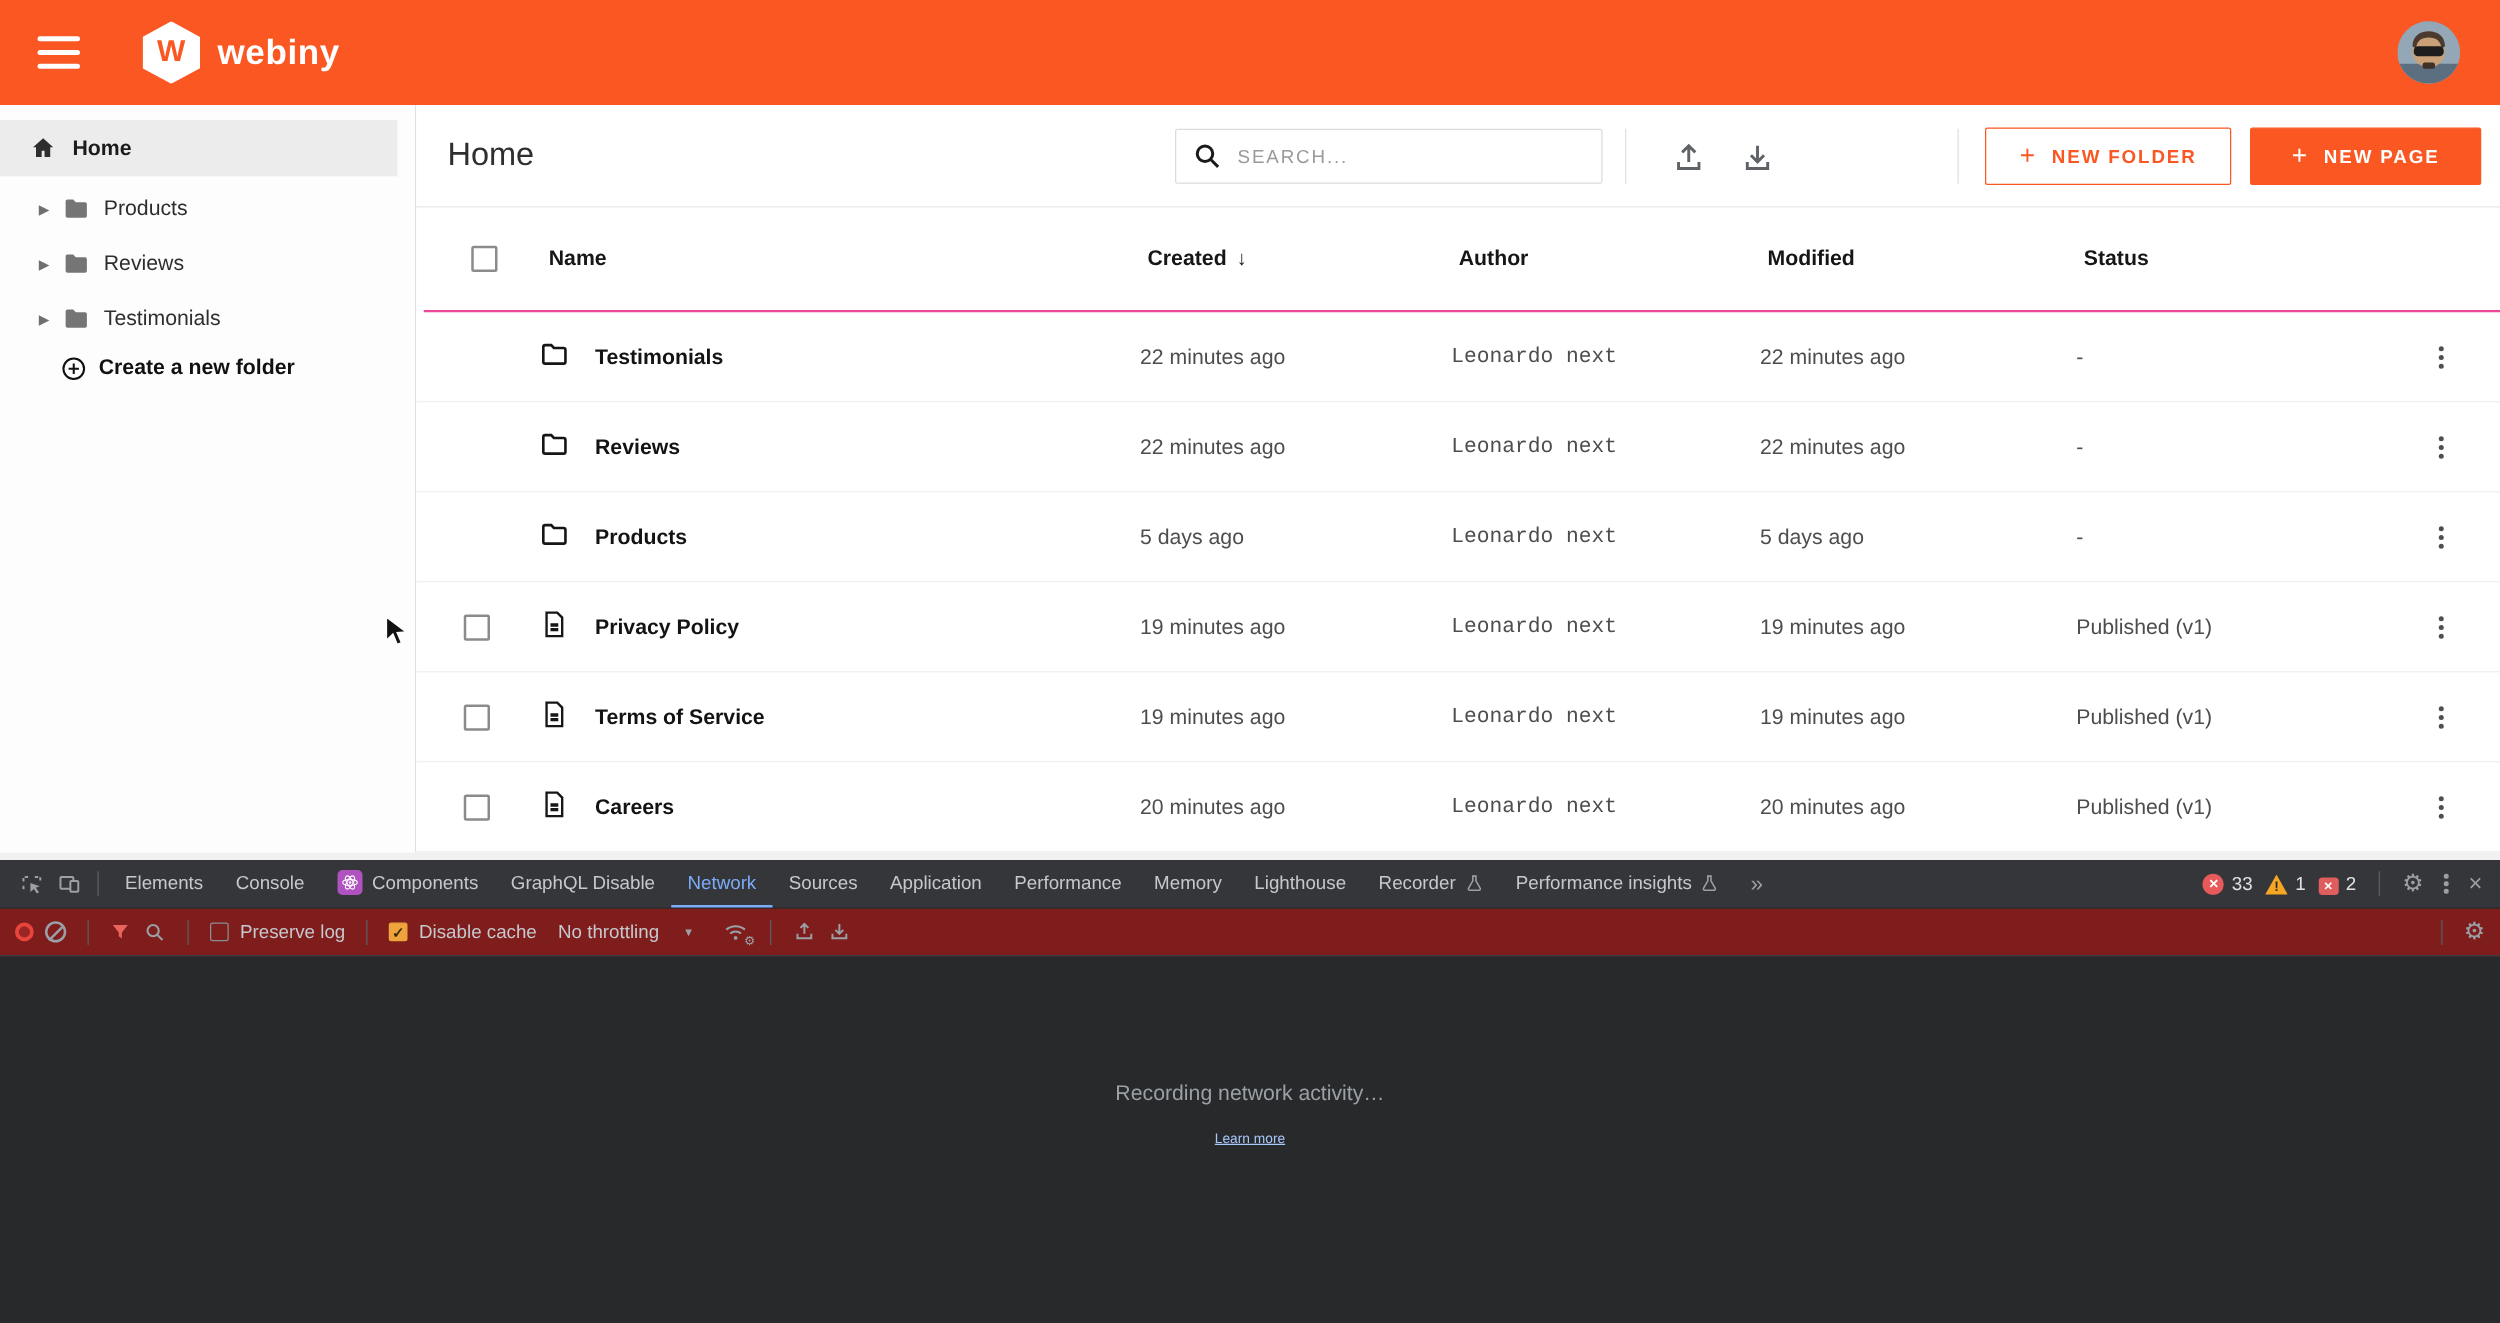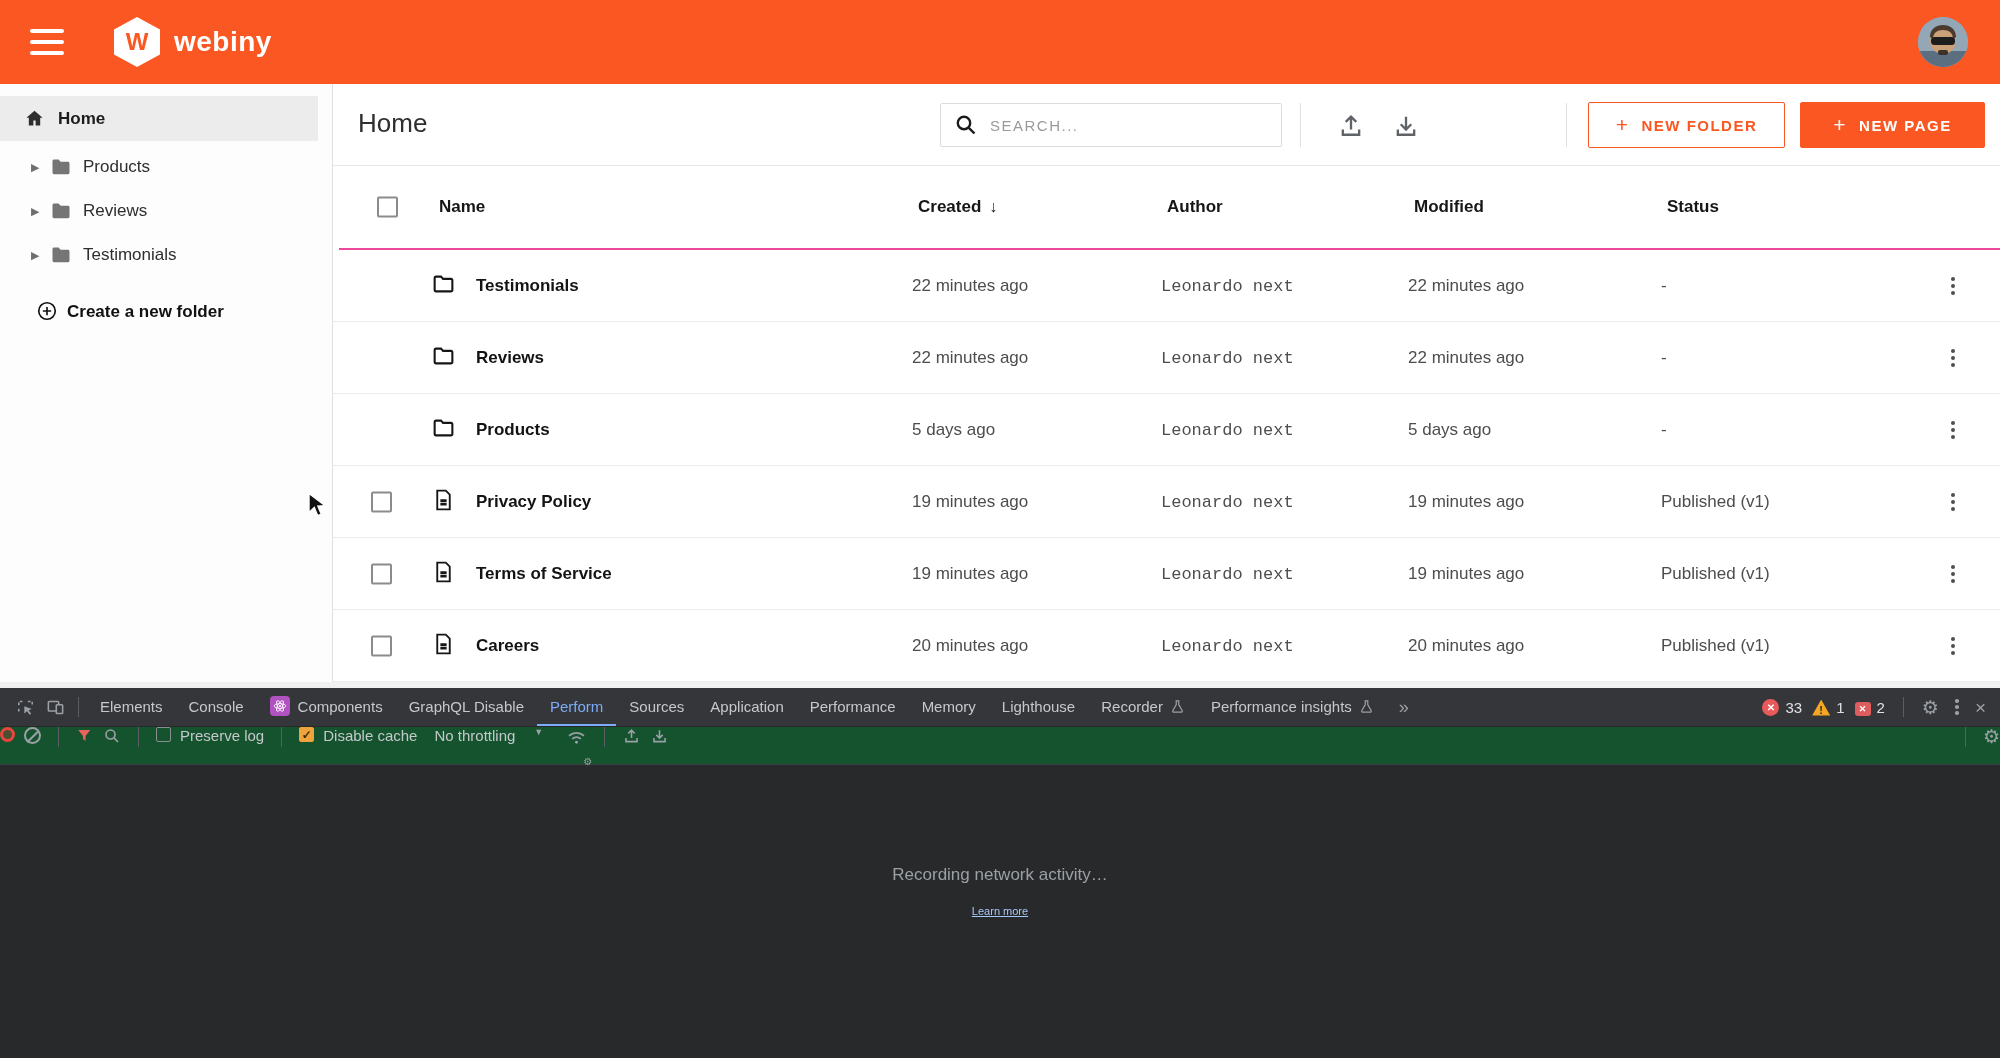--- a/index.html
+++ b/index.html
@@ -25,21 +25,21 @@
              border-right:1px solid #e0e0e0; }
   .side-home { position:absolute; left:0; top:12px; width:318px; height:45px; background:#ececec;
                display:flex; align-items:center; padding-left:24px; cursor:pointer; }
   .side-home .lbl { margin-left:13px; font-size:17px; font-weight:bold; color:#1c1c1c; }
   .tree-item { position:absolute; left:0; width:318px; height:44px; display:flex; align-items:center;
                padding-left:31px; cursor:pointer; }
   .tree-item .caret { font-size:11px; color:#6f6f6f; width:18px; }
   .tree-item .caret::before { content:"▶"; }
   .tree-item .lbl { margin-left:10px; font-size:17px; color:#2e2e2e; }
   .create-folder { position:absolute; left:0; top:200px; width:318px; height:38px; display:flex;
-                   align-items:flex-end; padding-left:36px; cursor:pointer; }
+                   align-items:flex-start; padding-left:48px; cursor:pointer; }
   .create-folder .lbl { margin-left:9px; font-size:17px; font-weight:bold; color:#111; }
 
   
   .main { position:absolute; left:333px; top:84px; width:1667px; height:598px; background:#fff; }
   .main-header { position:absolute; left:0; top:0; width:100%; height:82px; border-bottom:1px solid #e8e8e8; }
   .page-title { position:absolute; left:25px; top:24px; font-size:26px; color:#2f2f2f; font-weight:500; }
   .searchbox { position:absolute; left:607px; top:19px; width:342px; height:44px; border:1px solid #dcdcdc;
                border-radius:2px; background:#fff; display:flex; align-items:center; }
   .searchbox svg { margin-left:13px; }
   .searchbox input { border:0; outline:0; margin-left:12px; width:260px; font-size:15px; letter-spacing:1.5px;
@@ -97,22 +97,22 @@
   .warn-tri::before { content:"!"; }
   .issue-box { width:16px; height:14px; border-radius:3px; background:#e05d5d; color:#fff; font-size:9px;
                font-weight:bold; display:flex; align-items:center; justify-content:center; }
   .issue-box::before { content:"✕"; }
   .badge .cnt { color:#dfe1e5; }
   .glyph-btn { color:#9aa0a6; font-size:19px; cursor:pointer; line-height:1; }
   .dt-kebab i { width:3.5px; height:3.5px; border-radius:50%; background:#9aa0a6; display:block;
                 box-shadow:0 -6px 0 #9aa0a6, 0 6px 0 #9aa0a6; }
   .dt-kebab { width:16px; height:20px; display:flex; align-items:center; justify-content:center; cursor:pointer; }
 
-  .dt-toolbar { position:absolute; left:0; top:39px; width:100%; height:38px; background:#14532d;
-                border-bottom:1px solid #3c3e42; display:flex; padding:0 0; gap:9px; }
+  .dt-toolbar { position:absolute; left:0; top:39px; width:100%; height:38px; background:#7f1d1d;
+                border-bottom:1px solid #3c3e42; display:flex; align-items:center; padding:0 12px; gap:9px; }
   .rec-btn { width:15px; height:15px; border-radius:50%; border:3px solid #e8453c; background:rgba(232,69,60,.25); cursor:pointer; }
   .clear-btn { width:17px; height:17px; border-radius:50%; border:2px solid #9aa0a6; position:relative; cursor:pointer; }
   .clear-btn::after { content:""; position:absolute; left:-1px; top:6.5px; width:15px; height:2px; background:#9aa0a6;
                       transform:rotate(-45deg); }
   .dt-check { width:15px; height:15px; border:1.5px solid #8a8f94; border-radius:2px; background:transparent; cursor:pointer; }
   .dt-check.checked { background:#efa33c; border-color:#efa33c; color:#3a2b00; font-size:12px; font-weight:bold;
                       display:flex; align-items:center; justify-content:center; }
   .dt-check.checked::before { content:"✓"; }
   .dt-label { color:#c5c8cc; white-space:nowrap; cursor:pointer; }
   .dd-arrow { font-size:9px; color:#9aa0a6; margin-left:10px; cursor:pointer; }
@@ -359,21 +359,21 @@
             </g>
             <circle cx="12" cy="12" r="1.8" fill="#fff"></circle>
           </svg>
         </span>
       <span>Components</span>
     </div>
     <div class="tab">
         <span>GraphQL Disable</span>
       </div>
     <div class="tab active">
-        <span>Perform</span>
+        <span>Network</span>
       </div>
     <div class="tab">
         <span>Sources</span>
       </div>
     <div class="tab">
         <span>Application</span>
       </div>
     <div class="tab">
         <span>Performance</span>
       </div>

